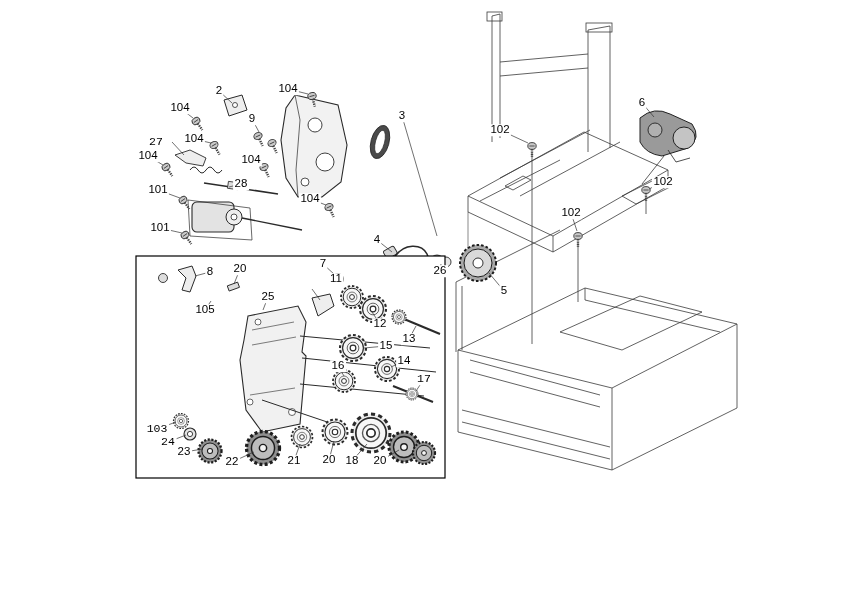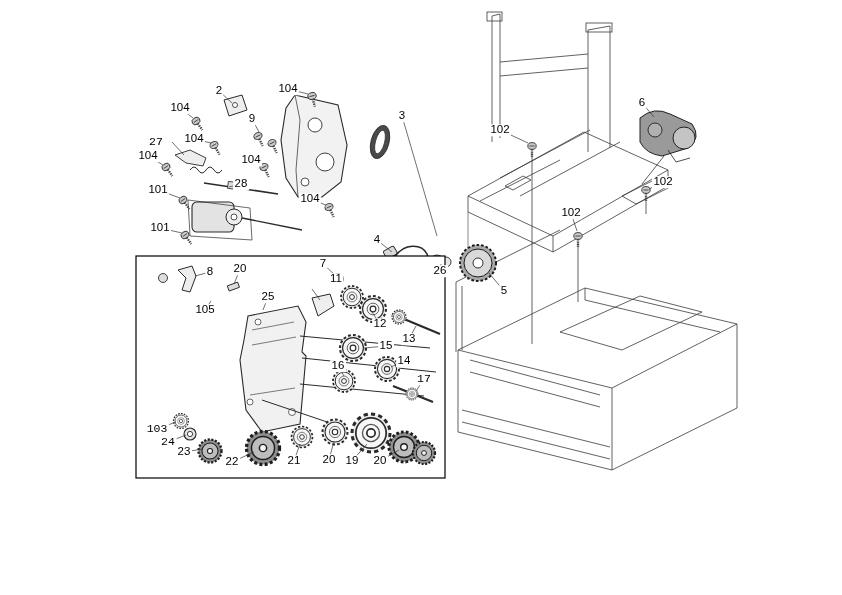--- a/index.html
+++ b/index.html
@@ -264,16 +264,16 @@
       <span class="callout" style="left: 386px; top: 346px; color: rgb(0, 0, 0);">15</span>
       <span class="callout" style="left: 338px; top: 366px; color: rgb(0, 0, 0);">16</span>
       <span class="callout" style="left: 404px; top: 361px; color: rgb(0, 0, 0);">14</span>
       <span class="callout" style="left: 424px; top: 379px; color: rgb(0, 0, 0); font-family: Liberation Mono, monospace;">17</span>
       <span class="callout" style="left: 157px; top: 429px; color: rgb(0, 0, 0); font-family: Liberation Mono, monospace;">103</span>
       <span class="callout" style="left: 168px; top: 442px; color: rgb(0, 0, 0); font-family: Liberation Mono, monospace;">24</span>
       <span class="callout" style="left: 184px; top: 452px; color: rgb(0, 0, 0);">23</span>
       <span class="callout" style="left: 232px; top: 462px; color: rgb(0, 0, 0);">22</span>
       <span class="callout" style="left: 294px; top: 461px; color: rgb(0, 0, 0);">21</span>
       <span class="callout" style="left: 329px; top: 460px; color: rgb(0, 0, 0);">20</span>
-      <span class="callout" style="left: 352px; top: 461px; color: rgb(0, 0, 0);">19</span>
+      <span class="callout" style="left: 352px; top: 461px; color: rgb(0, 0, 0);">18</span>
       <span class="callout" style="left: 380px; top: 461px; color: rgb(0, 0, 0);">20</span>
     </div>
 </div>
 
 </body></html>

